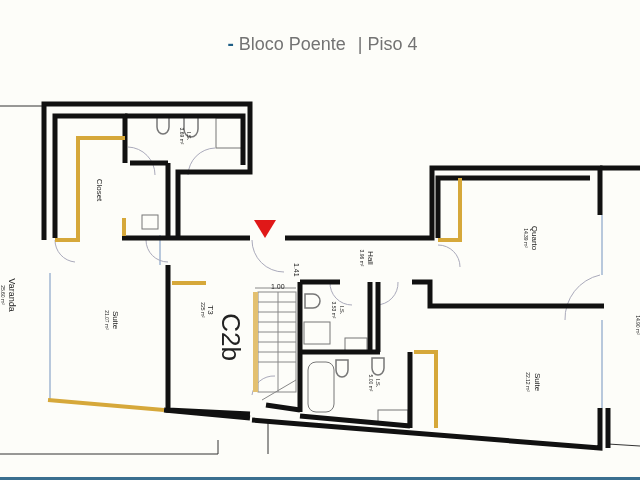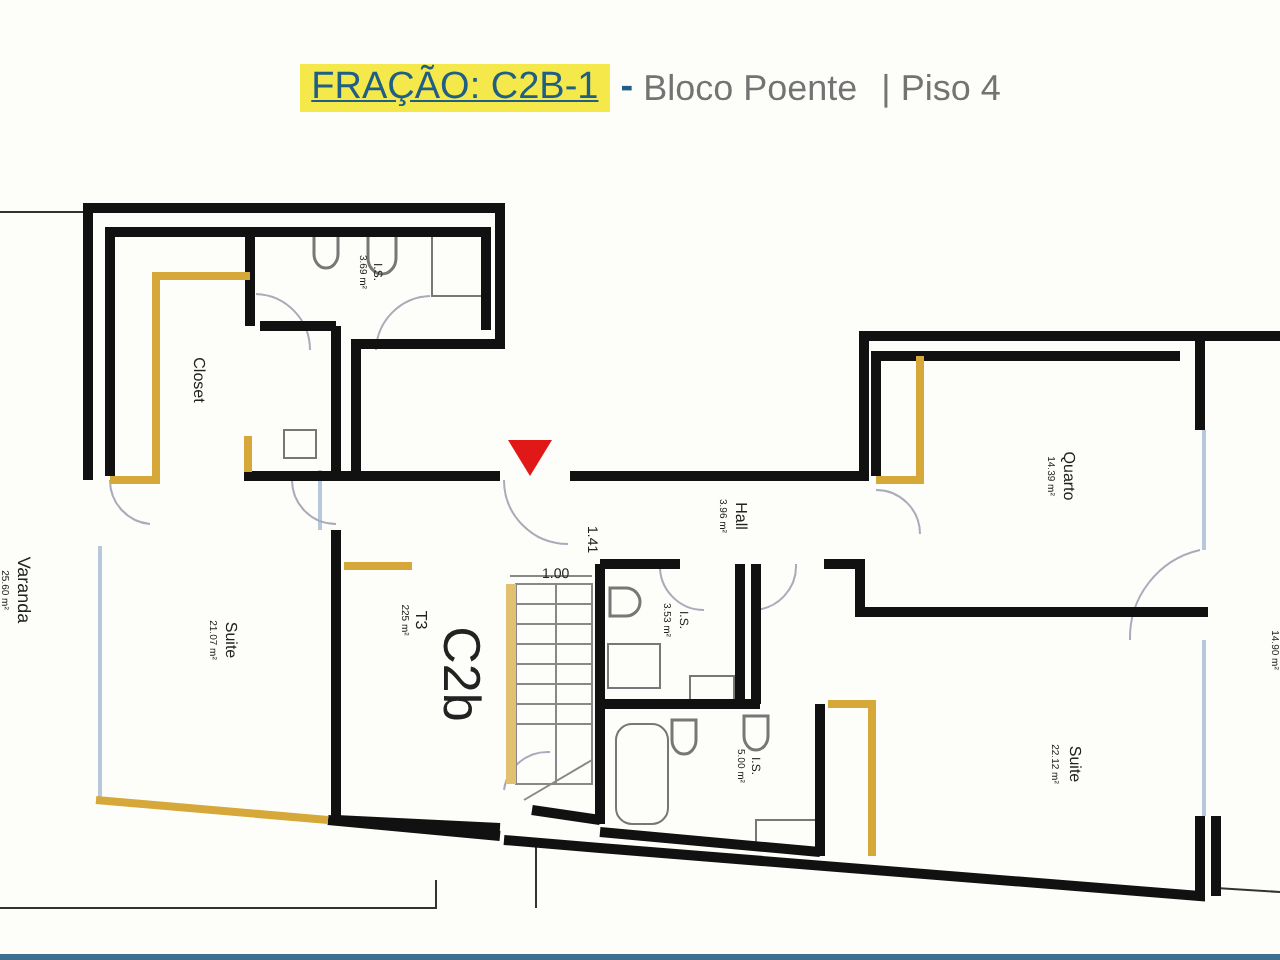--- a/index.html
+++ b/index.html
@@ -28,21 +28,20 @@
     .bottom-bar {
       position: absolute; left: 0; top: 477px; width: 640px; height: 3px;
       background: #3a6f8f;
     }
     .lbl { font-family: "Liberation Sans", sans-serif; fill: #222; }
   </style>
 </head>
 <body>
 
 <div class="header">
-  <span class="title-main">FRAÇÃO: C2B-1</span>
   <span class="title-sep">-</span>
   <span class="title-rest">Bloco Poente</span>
   <span class="title-gap"></span>
   <span class="title-rest">| Piso 4</span>
 </div>
 
 <svg class="plan" width="640" height="480" viewBox="0 0 640 480">
 
   <g fill="none" stroke="#333" stroke-width="1">
     <polyline points="0,106 42,106"></polyline>

